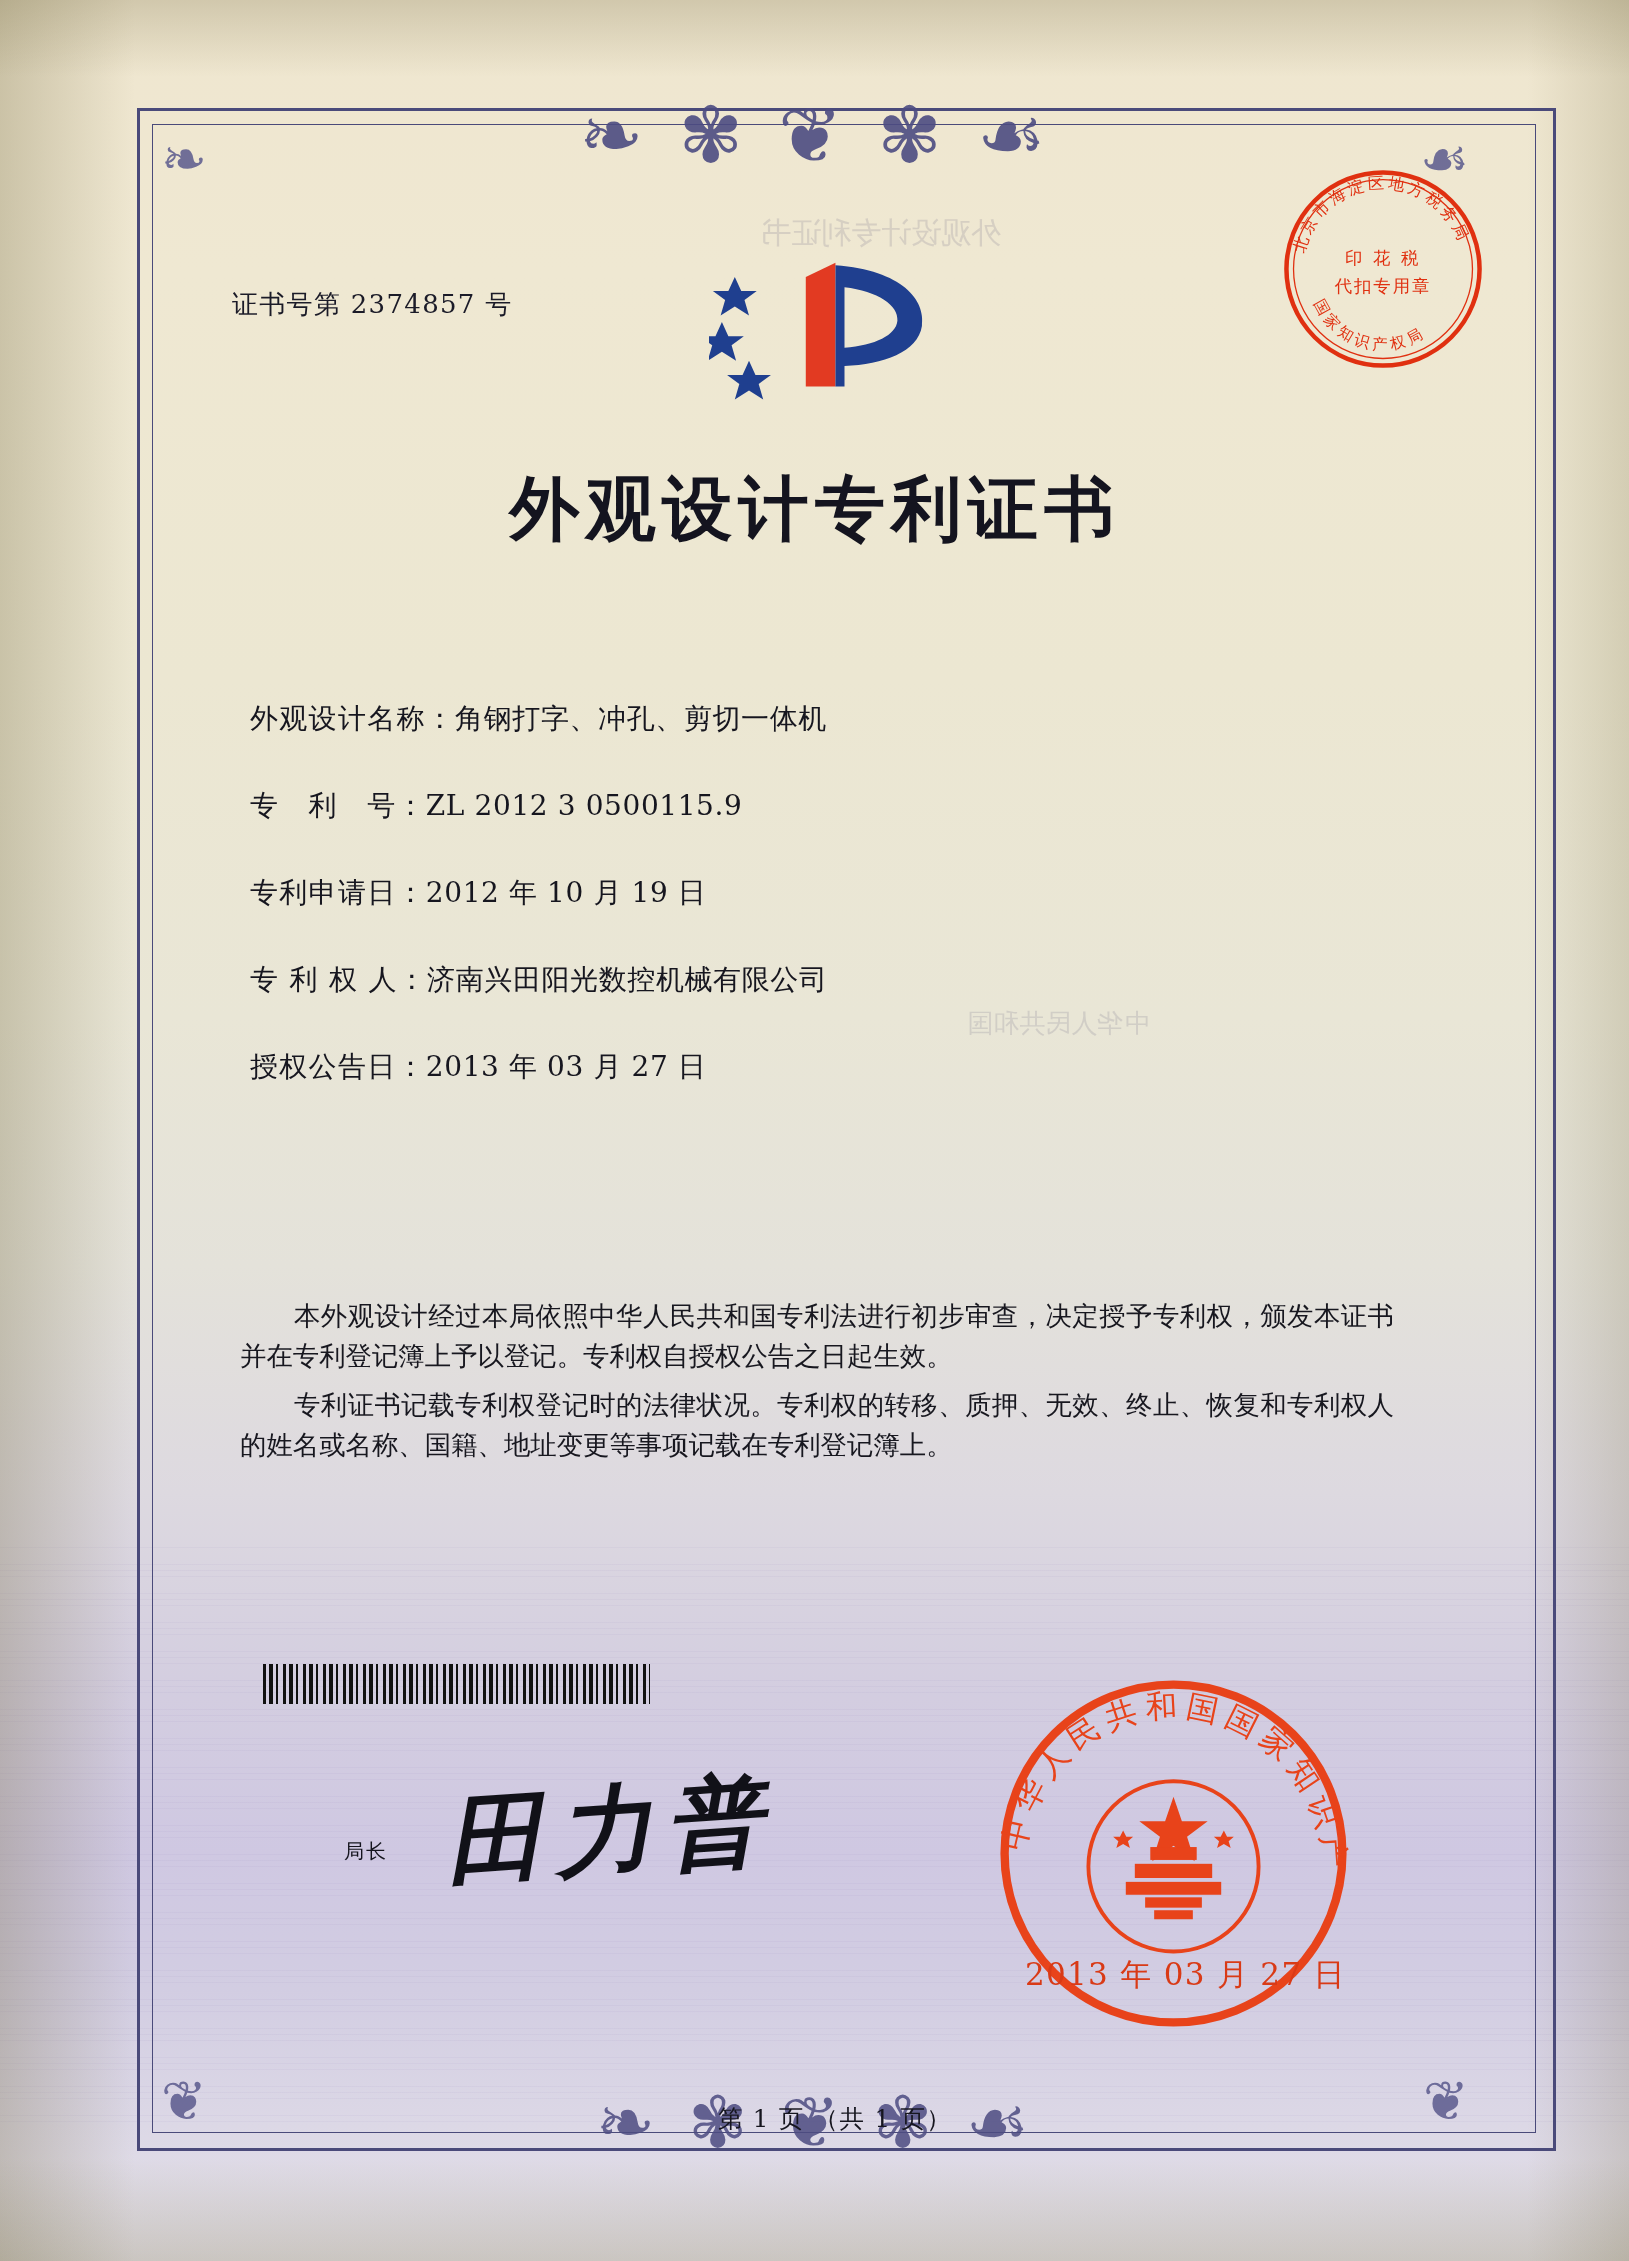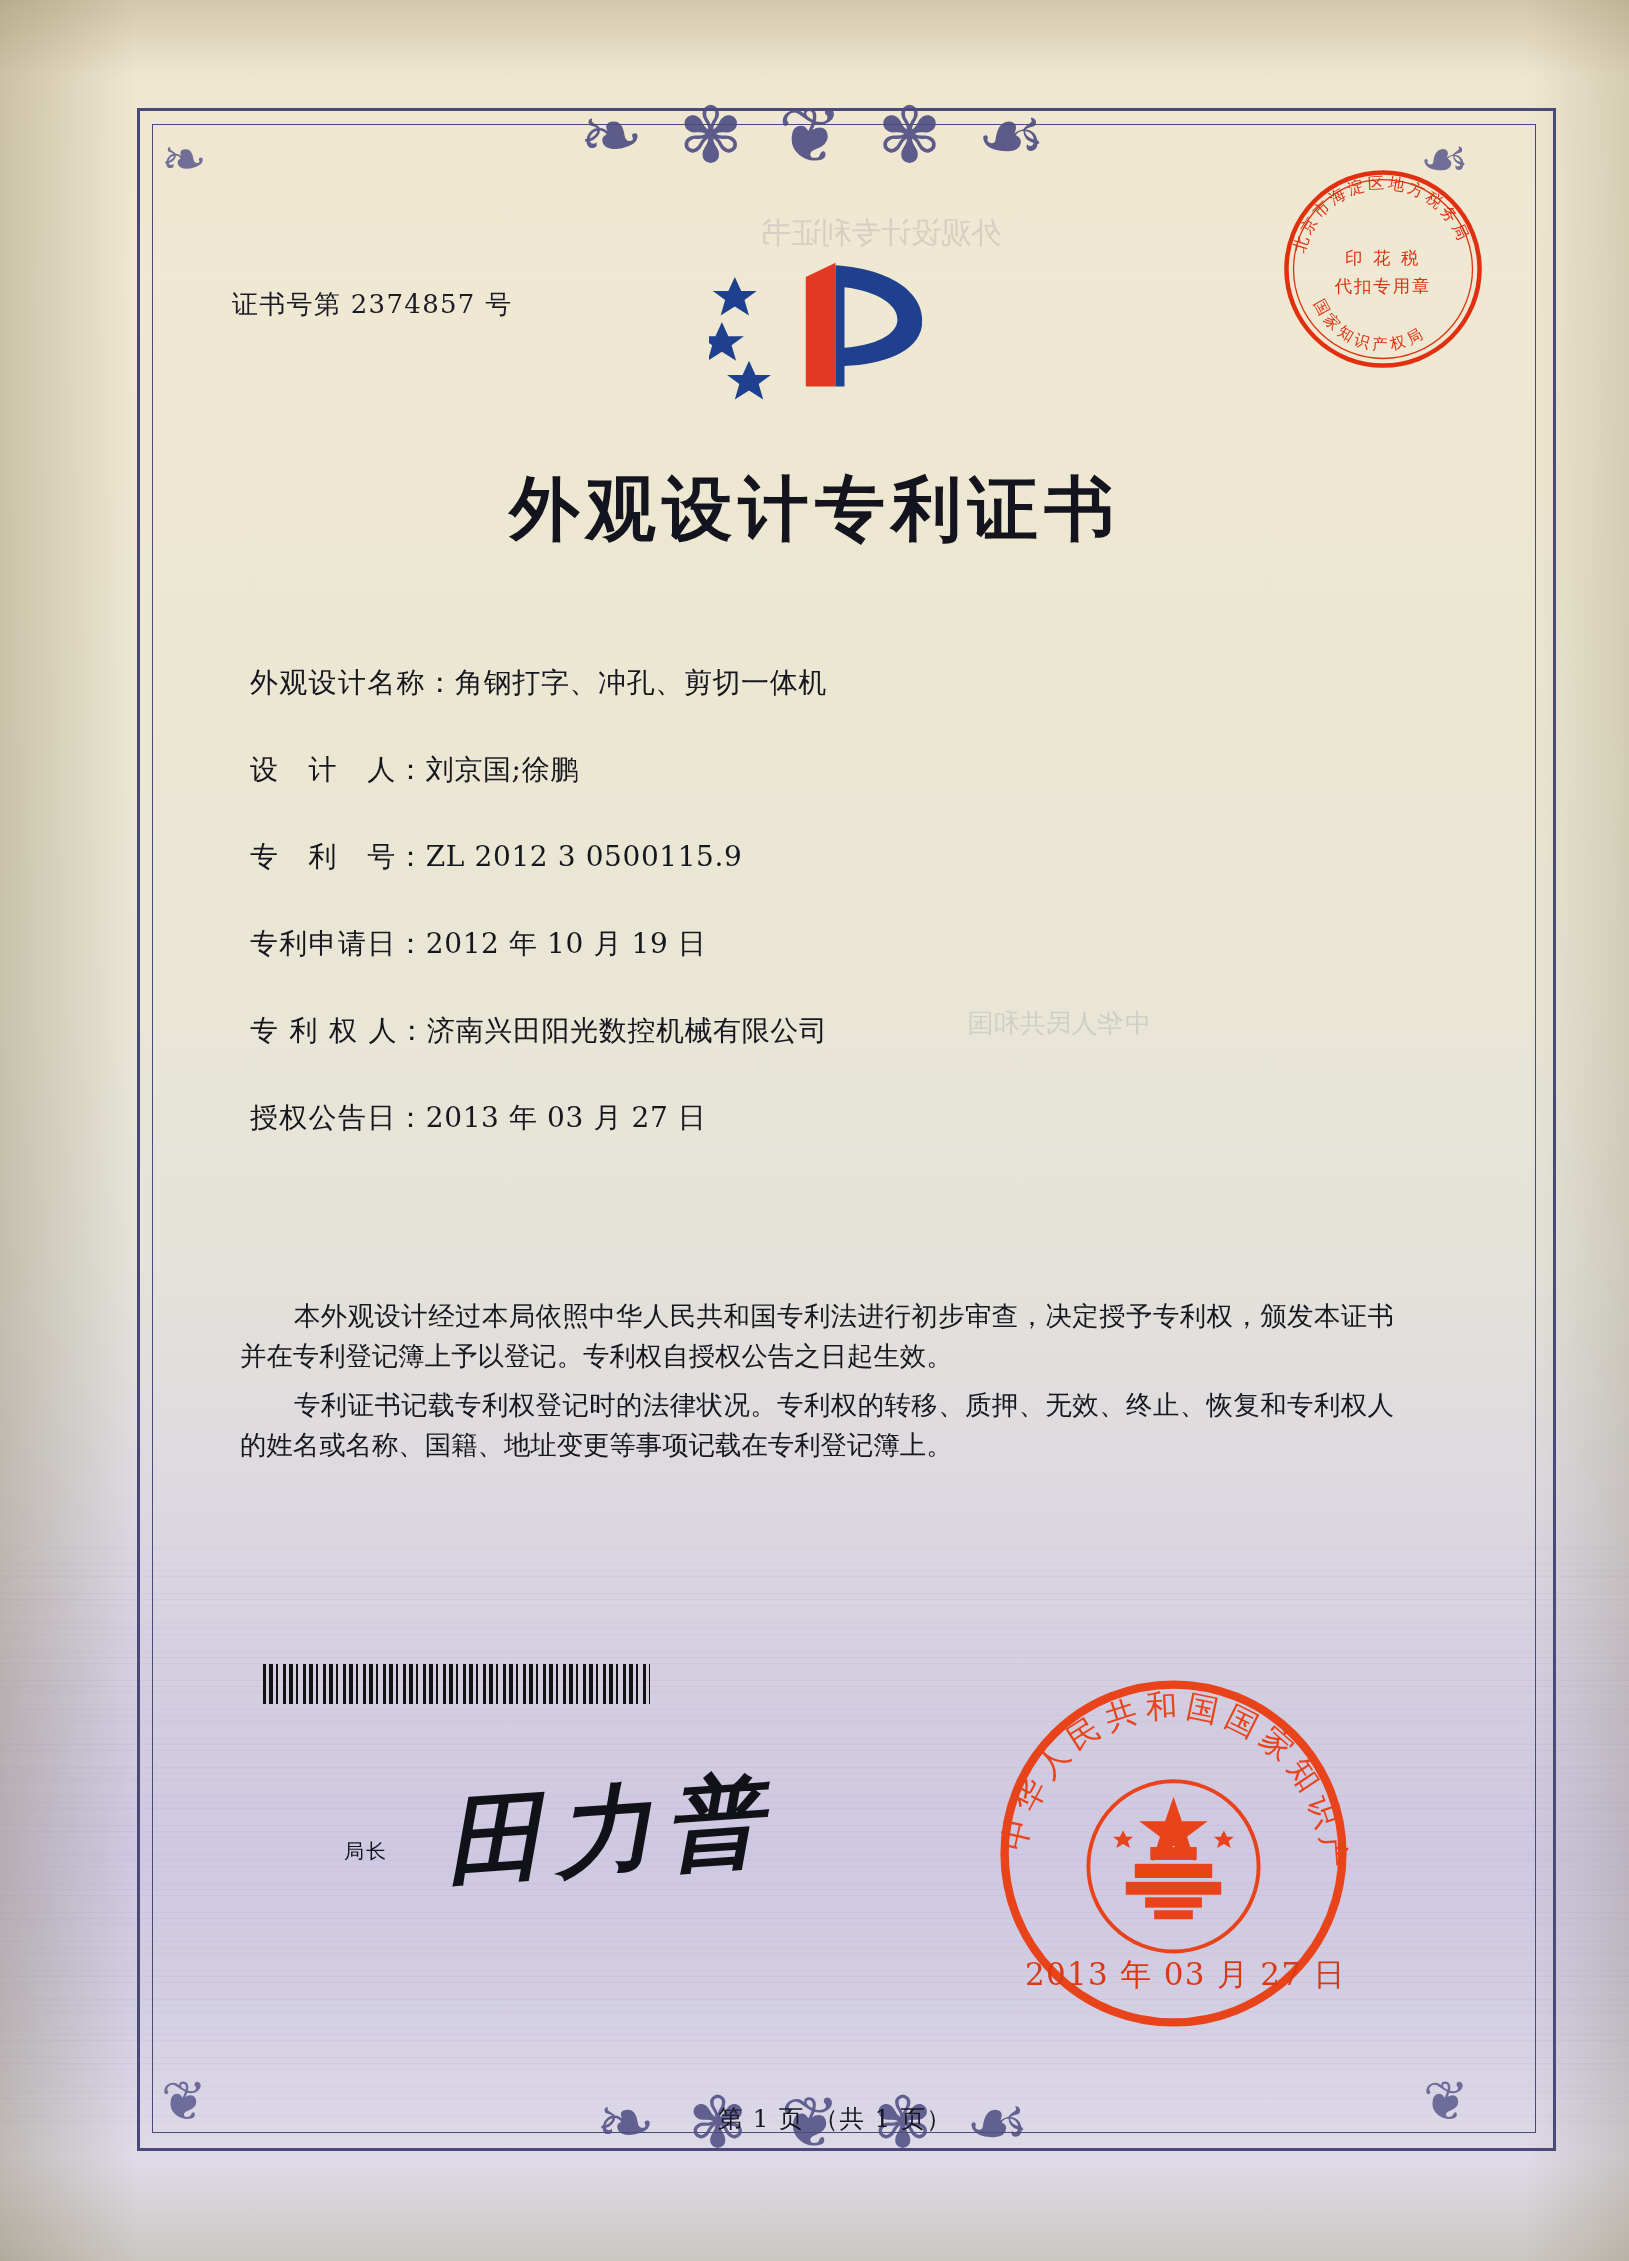--- a/index.html
+++ b/index.html
@@ -160,20 +160,21 @@
     top: 664px;
     width: 1161px;
   }
   .field {
     font-family: "DejaVu Serif", "Liberation Serif", serif;
     font-size: 28px;
     color: #16161f;
     margin-bottom: 49px;
     white-space: nowrap;
     letter-spacing: 0.6px;
+    margin-top: 36px;
   }
   .field .label { letter-spacing: 1.3px; }
 
   .paras {
     position: absolute;
     left: 240px;
     top: 1296px;
     width: 1154px;
     font-family: "DejaVu Serif", "Liberation Serif", serif;
     font-size: 26.4px;
@@ -323,23 +324,20 @@
     </svg>
   </div>
 
   <div class="title">外观设计专利证书</div>
 
   <div class="fields">
     <div class="field">
       <span class="label">外观设计名称：</span><span class="value">角钢打字、冲孔、剪切一体机</span>
     </div>
     <div class="field">
-      <span class="label">设　计　人：</span><span class="value">刘京国;徐鹏</span>
-    </div>
-    <div class="field">
       <span class="label">专　利　号：</span><span class="value">ZL 2012 3 0500115.9</span>
     </div>
     <div class="field">
       <span class="label">专利申请日：</span><span class="value">2012 年 10 月 19 日</span>
     </div>
     <div class="field">
       <span class="label">专 利 权 人：</span><span class="value">济南兴田阳光数控机械有限公司</span>
     </div>
     <div class="field">
       <span class="label">授权公告日：</span><span class="value">2013 年 03 月 27 日</span>

